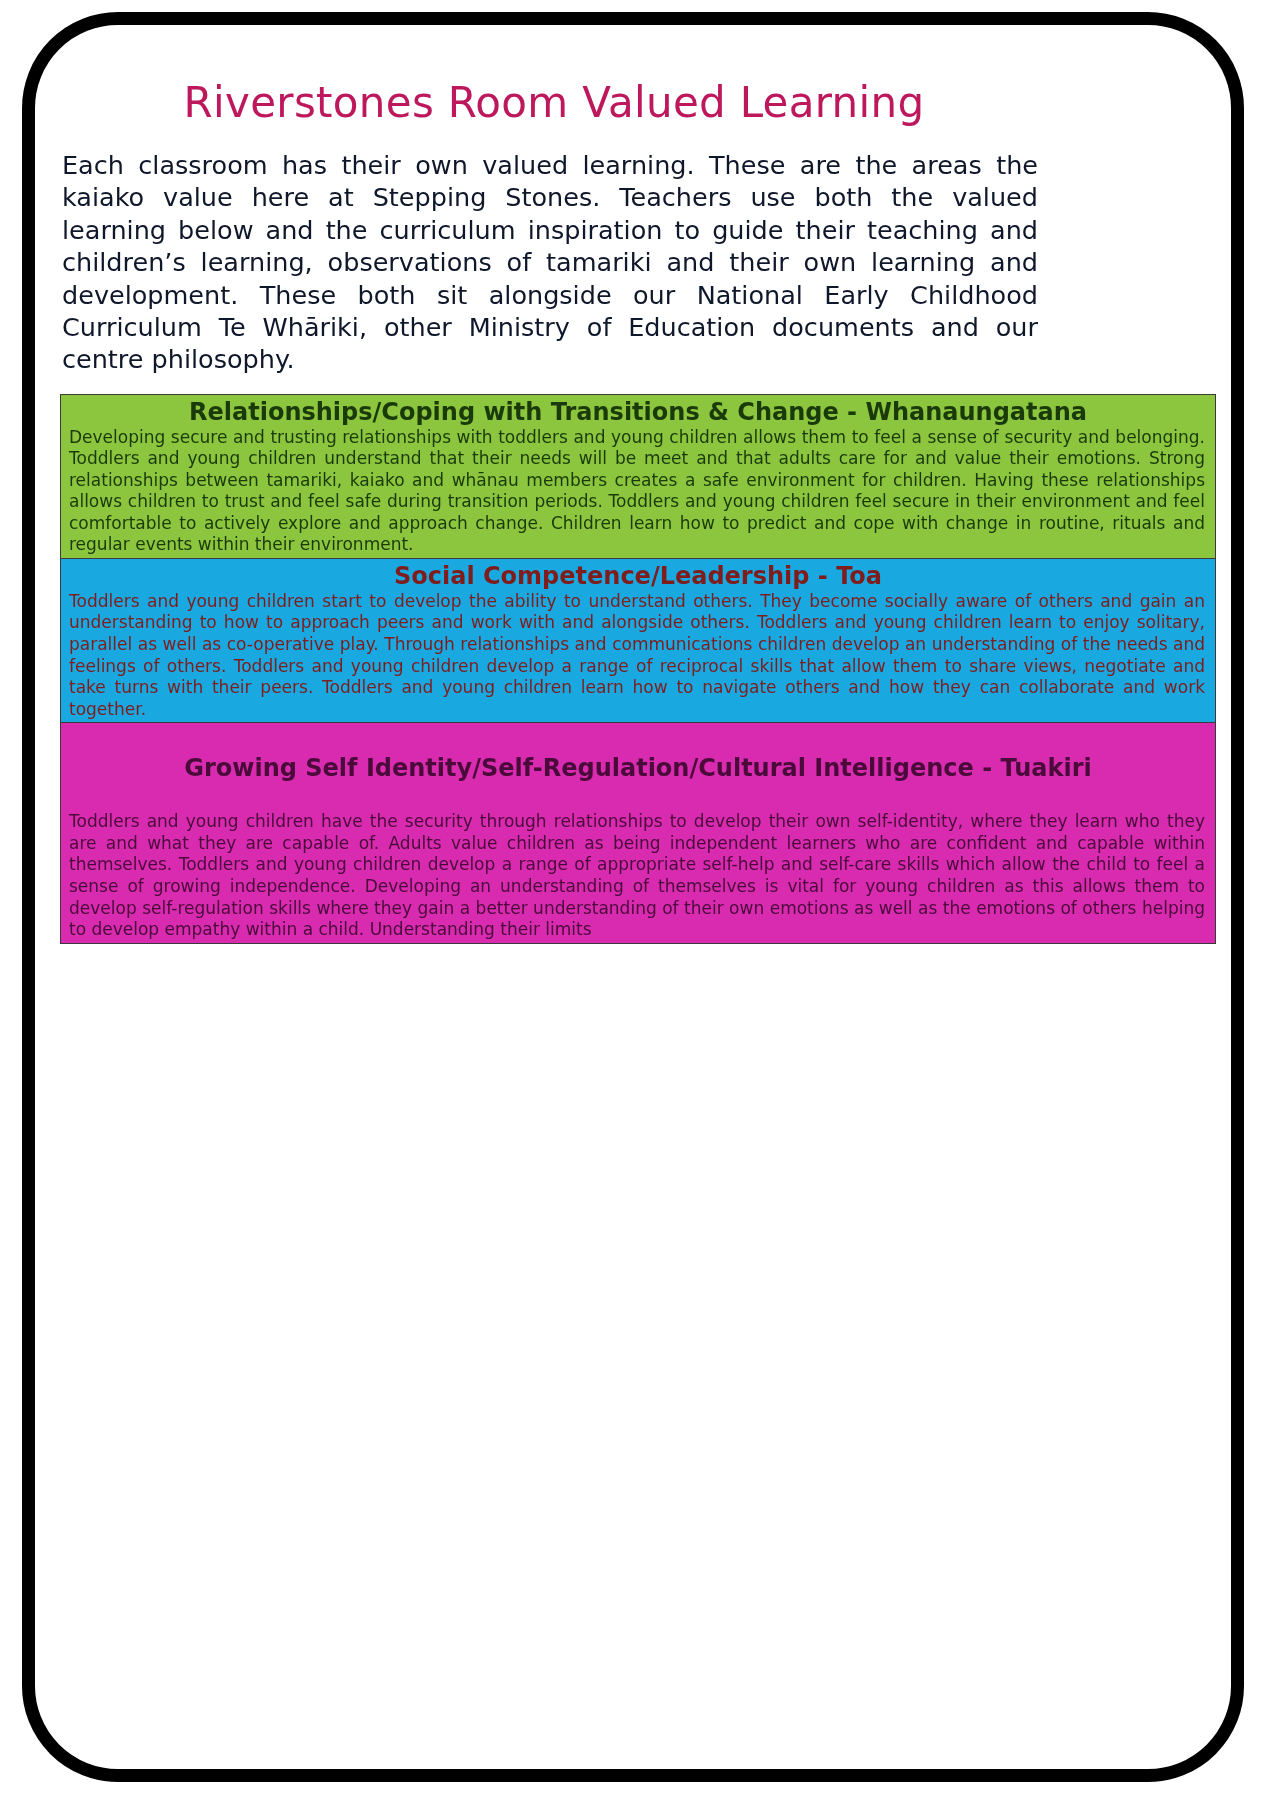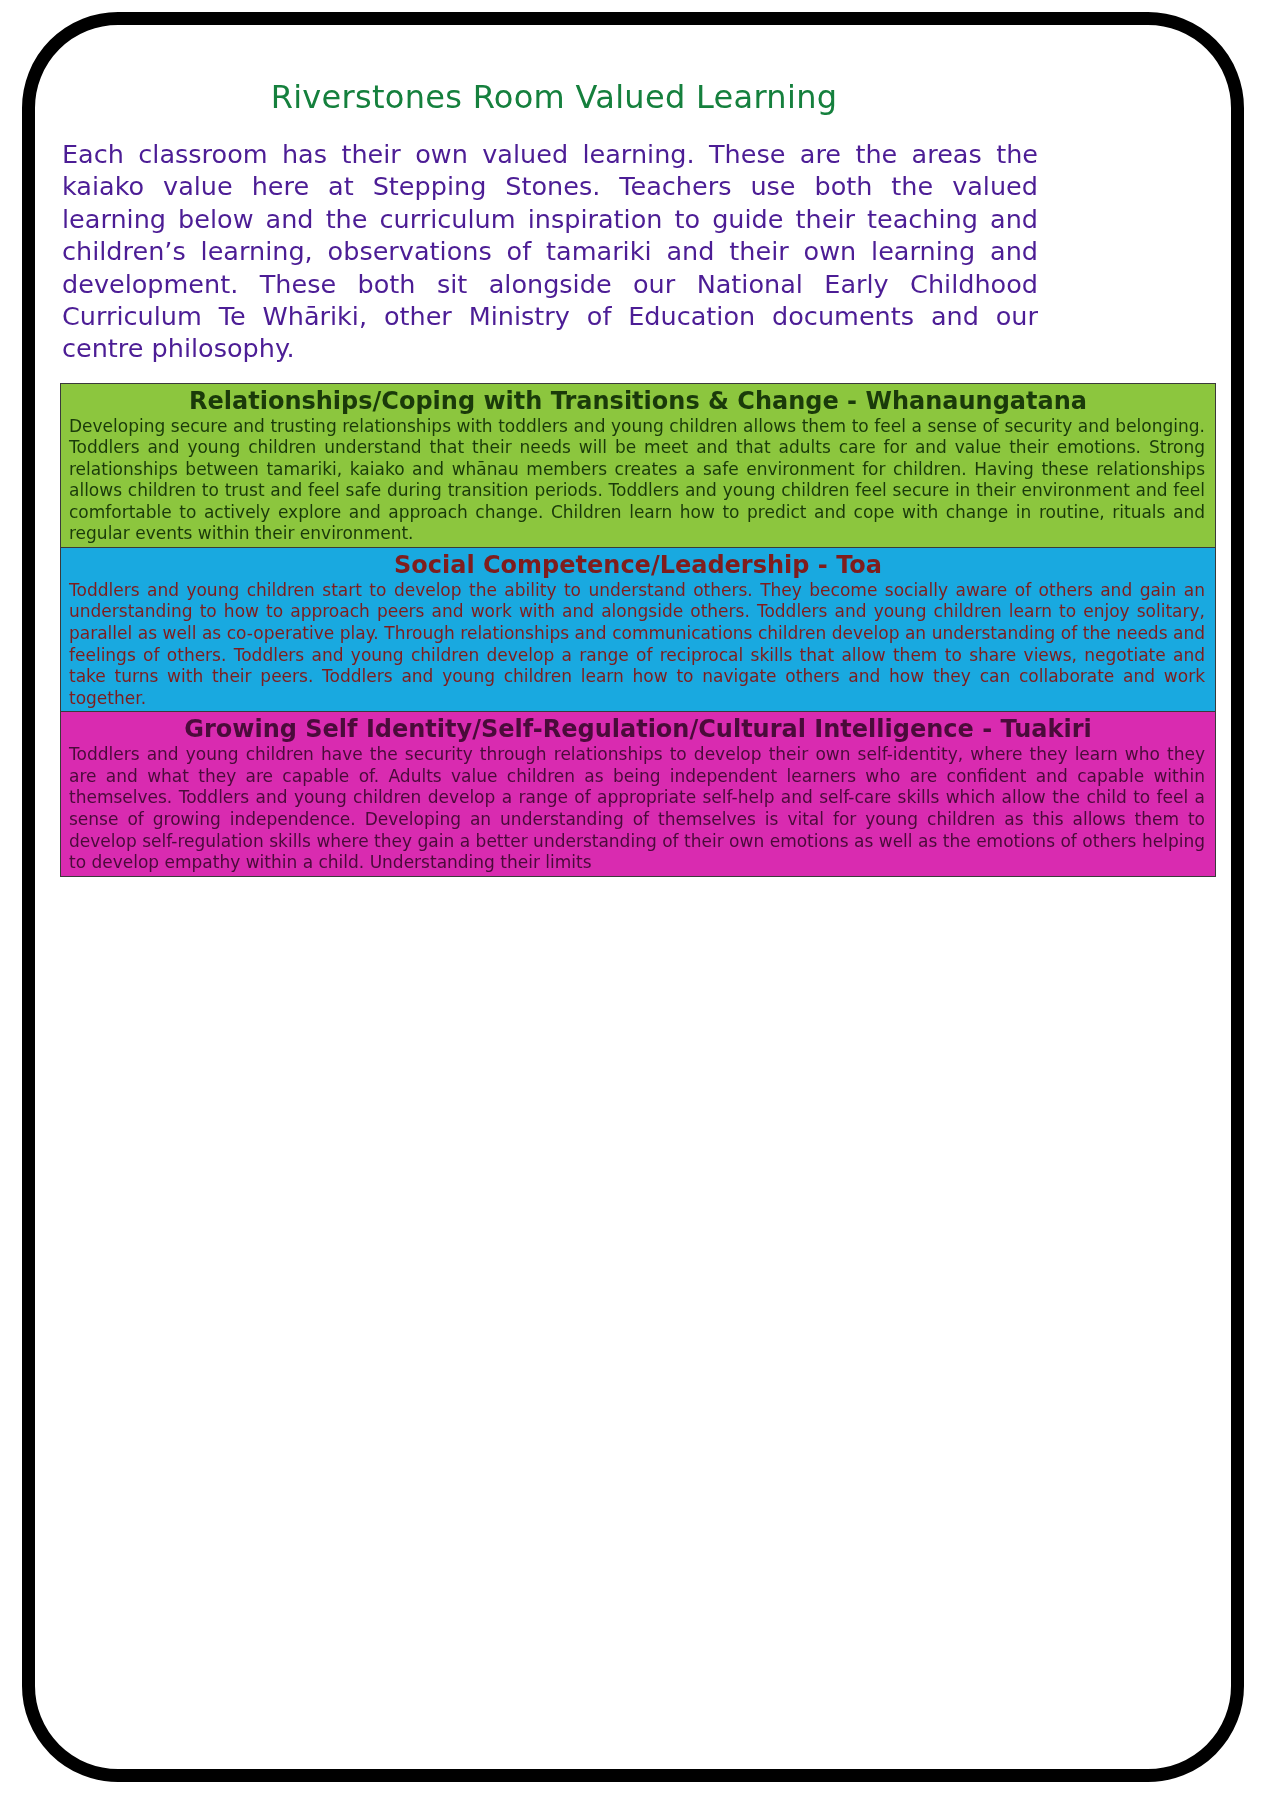--- a/index.html
+++ b/index.html
@@ -36,32 +36,32 @@
 
   .content {
     position: absolute;
     left: 60px;
     top: 78px;
     width: 988px;
     box-sizing: border-box;
   }
 
   .doc-title {
-    color: #15803d;
-    font-size: 32px;
+    color: #be185d;
+    font-size: 42px;
     text-align: center;
     margin: 0 0 22px 0;
     letter-spacing: 0.3px;
     font-weight: normal;
   }
 
   .intro {
     font-size: 25.5px;
     line-height: 1.27;
-    color: #4c1d95;
+    color: #0f172a;
     text-align: justify;
     text-justify: inter-word;
     margin: 0 6px 18px 0;
     padding: 0 4px 0 2px;
   }
 
   .sections {
     width: 1156px;
     border: 1px solid #3a3a3a;
     box-sizing: border-box;
@@ -91,21 +91,21 @@
   }
 
   
   .sec-green { background: #8cc63e; }
   .sec-green .section-title, .sec-green .section-body { color: #1a3a0a; }
 
   .sec-blue { background: #19a9e0; }
   .sec-blue .section-title, .sec-blue .section-body { color: #7f1d1d; }
 
   .sec-magenta { background: #d92bb0; }
-  .sec-magenta .section-title, .sec-magenta .section-body { color: #4a0b3a; }
+  .sec-magenta .section-title, .sec-magenta .section-body { color: #4a0b3a; margin-top: 28px; }
 
   .clip-bottom {
     max-height: 340px;
     overflow: hidden;
   }
 </style>
 </head>
 <body>
 
 <div class="page">

